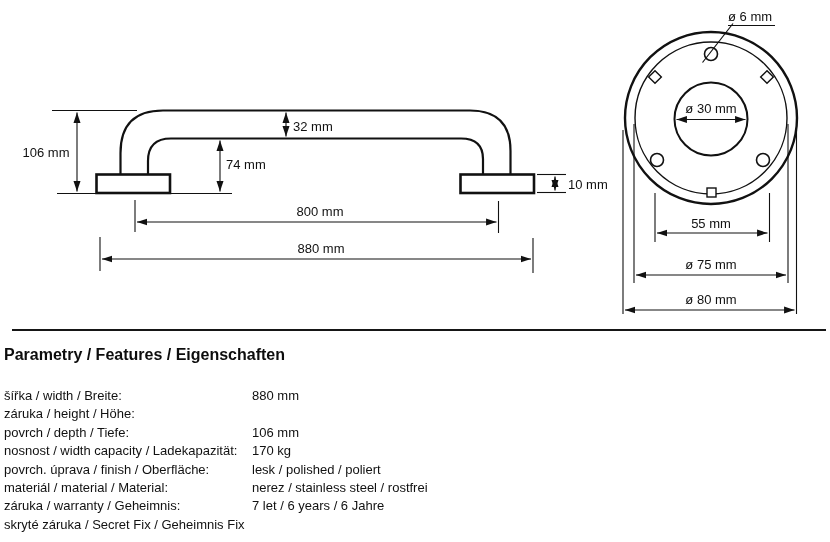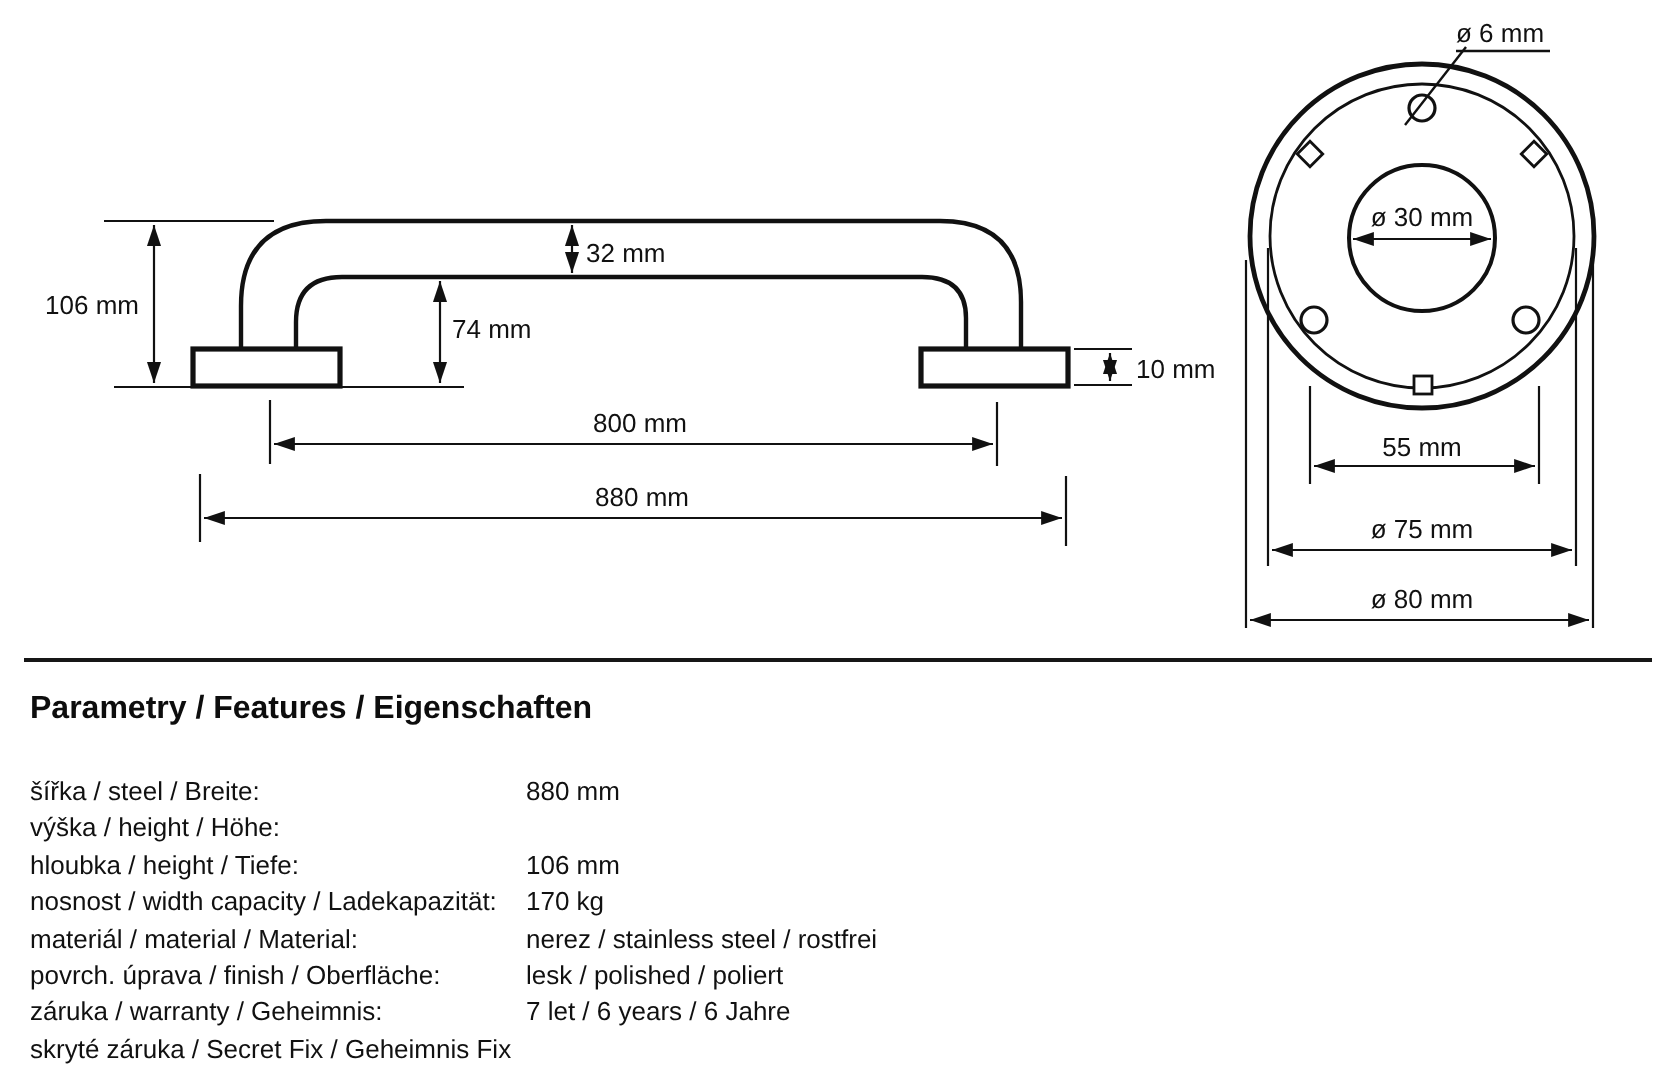--- a/index.html
+++ b/index.html
@@ -8,21 +8,21 @@
     font-family:"Liberation Sans", sans-serif; color:#111; overflow:hidden;
   }
   svg text {
     font-family:"Liberation Sans", sans-serif;
     font-size:13px; fill:#111;
   }
   .divider {
     position:absolute; top:329px; left:12px; width:814px; height:2px;
     background:#161616;
   }
-  .specs { position:absolute; left:15px; top:345px; width:800px; }
+  .specs { position:absolute; left:4px; top:345px; width:800px; }
   .specs h2 {
     margin:0; font-size:16px; font-weight:bold; line-height:19px;
     letter-spacing:0; color:#0d0d0d;
   }
   .spec-rows { margin-top:23px; }
   .spec-row { display:flex; line-height:18.4px; font-size:13px; white-space:nowrap; }
   .spec-row .lbl { width:248px; flex:0 0 248px; }
   .spec-row .val { flex:1; }
 </style>
 </head>
@@ -132,41 +132,41 @@
     </g>
   </svg>
 
   <div class="divider"></div>
 
   
   <div class="specs">
     <h2>Parametry / Features / Eigenschaften</h2>
     <div class="spec-rows">
       <div class="spec-row">
-        <span class="lbl">šířka / steel / Breite:</span>
+        <span class="lbl">šířka / width / Breite:</span>
         <span class="val">880 mm</span>
       </div>
       <div class="spec-row">
-        <span class="lbl">výška / height / Höhe:</span>
+        <span class="lbl">záruka / height / Höhe:</span>
       </div>
       <div class="spec-row">
-        <span class="lbl">hloubka / height / Tiefe:</span>
+        <span class="lbl">povrch / depth / Tiefe:</span>
         <span class="val">106 mm</span>
       </div>
       <div class="spec-row">
         <span class="lbl">nosnost / width capacity / Ladekapazität:</span>
         <span class="val">170 kg</span>
       </div>
       <div class="spec-row">
+        <span class="lbl">povrch. úprava / finish / Oberfläche:</span>
+        <span class="val">lesk / polished / poliert</span>
+      </div>
+      <div class="spec-row">
         <span class="lbl">materiál / material / Material:</span>
         <span class="val">nerez / stainless steel / rostfrei</span>
-      </div>
-      <div class="spec-row">
-        <span class="lbl">povrch. úprava / finish / Oberfläche:</span>
-        <span class="val">lesk / polished / poliert</span>
       </div>
       <div class="spec-row">
         <span class="lbl">záruka / warranty / Geheimnis:</span>
         <span class="val">7 let / 6 years / 6 Jahre</span>
       </div>
       <div class="spec-row">
         <span class="lbl">skryté záruka / Secret Fix / Geheimnis Fix</span>
         <span class="val"></span>
       </div>
     </div>

